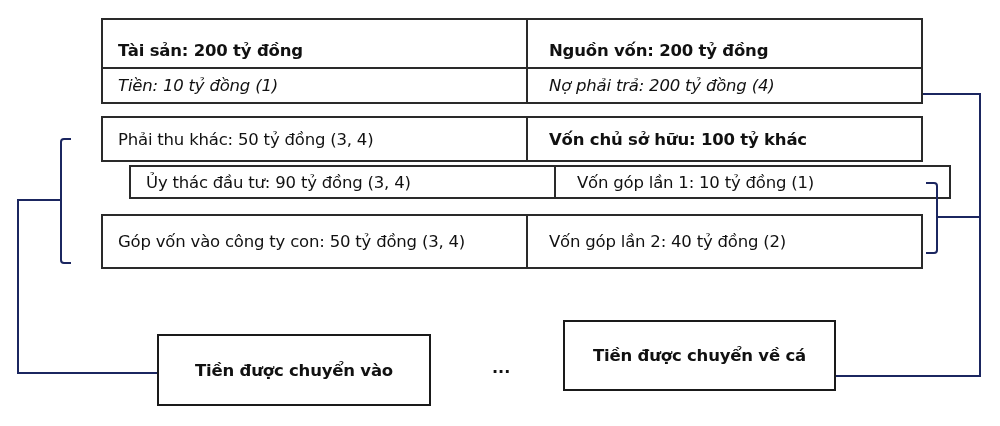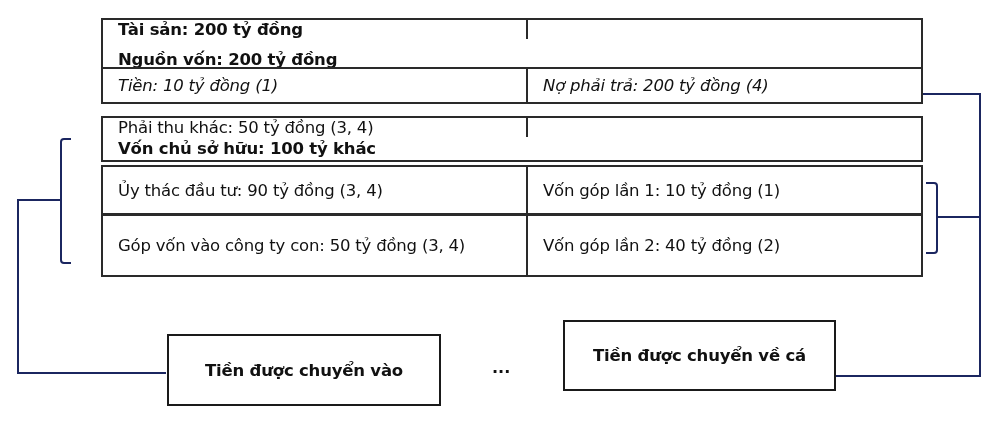--- a/index.html
+++ b/index.html
@@ -32,21 +32,21 @@
       white-space: nowrap;
       letter-spacing: -0.2px;
     }
     .cell.left {
       width: 425px;
       padding-left: 15px;
       border-right: 2px solid #2a2a2a;
     }
     .cell.right {
       flex: 1;
-      padding-left: 15px;
+      padding-left: 21px;
     }
     .bold { font-weight: bold; }
     .box {
       position: absolute;
       border: 2px solid #1a1a1a;
       box-sizing: border-box;
       display: flex;
       align-items: center;
       justify-content: center;
       text-align: center;
@@ -66,59 +66,59 @@
     svg.connectors {
       position: absolute;
       left: 0;
       top: 0;
       pointer-events: none;
     }
   </style>
 </head>
 <body>
 
-<div class="row" style="top:18px;height:64px;flex-direction:column;">
+<div class="row" style="top:18px;height:64px;">
   <div class="cell left bold">Tài sản: 200 tỷ đồng</div>
   <div class="cell right bold">Nguồn vốn: 200 tỷ đồng</div>
 </div>
 
 <div class="row" style="top:67px;height:37px;font-style:italic;">
   <div class="cell left">Tiền: 10 tỷ đồng (1)</div>
   <div class="cell right">Nợ phải trả: 200 tỷ đồng (4)</div>
 </div>
 
-<div class="row" style="top:116px;height:46px;flex-direction:column;">
+<div class="row" style="top:116px;height:46px;">
   <div class="cell left">Phải thu khác: 50 tỷ đồng (3, 4)</div>
   <div class="cell right bold">Vốn chủ sở hữu: 100 tỷ khác</div>
 </div>
 
-<div class="row" style="top:165px;height:50px;">
+<div class="row" style="top:165px;height:34px;margin-left:28px;">
   <div class="cell left">Ủy thác đầu tư: 90 tỷ đồng (3, 4)</div>
   <div class="cell right">Vốn góp lần 1: 10 tỷ đồng (1)</div>
 </div>
 
-<div class="row" style="top:214px;height:63px;">
+<div class="row" style="top:214px;height:55px;">
   <div class="cell left">Góp vốn vào công ty con: 50 tỷ đồng (3, 4)</div>
   <div class="cell right">Vốn góp lần 2: 40 tỷ đồng (2)</div>
 </div>
 
 <svg class="connectors" width="1000" height="426">
 
   <path d="M71,139 L64,139 Q61,139 61,142 L61,260 Q61,263 64,263 L71,263" fill="none" stroke="#1b2660" stroke-width="2"></path>
 
   <path d="M61,200 L18,200 L18,373 L166,373" fill="none" stroke="#1b2660" stroke-width="2"></path>
 
   <path d="M926,183 L934,183 Q937,183 937,186 L937,250 Q937,253 934,253 L926,253" fill="none" stroke="#1b2660" stroke-width="2"></path>
 
   <path d="M937,217 L980,217" fill="none" stroke="#1b2660" stroke-width="2"></path>
 
   <path d="M923,94 L980,94 L980,376 L836,376" fill="none" stroke="#1b2660" stroke-width="2"></path>
 </svg>
 
-<div class="box" style="left:167px;top:334px;width:274px;height:72px;">
+<div class="box" style="left:157px;top:334px;width:274px;height:72px;">
   <div>
     <div>Tiền được chuyển vào</div>
   </div>
 </div>
 
 <div class="ellipsis">...</div>
 
 <div class="box" style="left:563px;top:320px;width:273px;height:71px;">
   <div>
     <div>Tiền được chuyển về cá</div>

